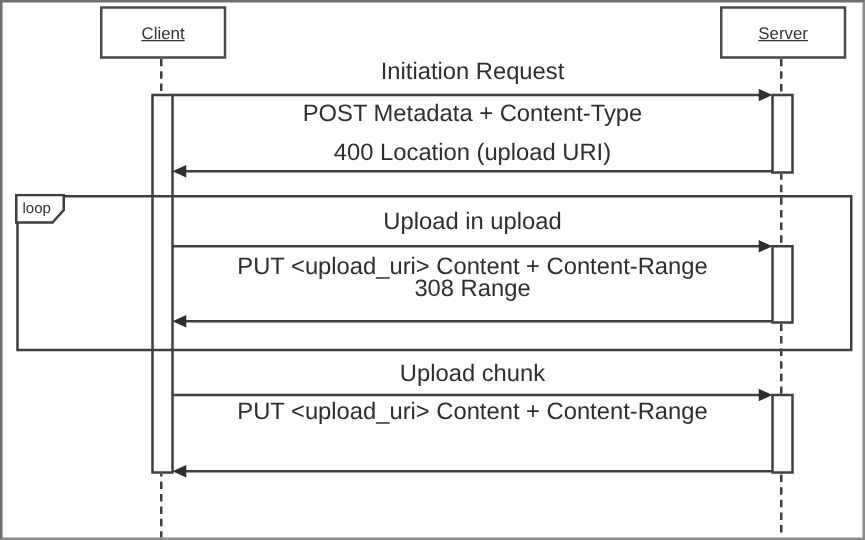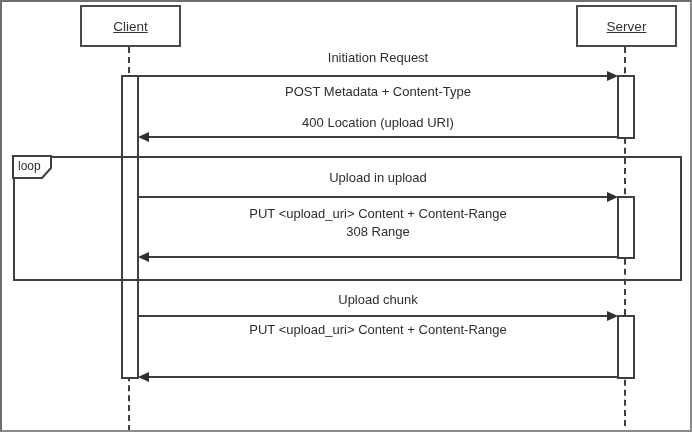--- a/index.html
+++ b/index.html
@@ -78,21 +78,21 @@
     width:0;height:0;
     border-top:5px solid transparent;
     border-bottom:5px solid transparent;
     border-right:11px solid #2e2e2e;
     z-index:3;
   }
   .msg-label{
     position:absolute;
     left:136px;width:480px;
     text-align:center;
-    font-size:13px;
+    font-size:19px;
     line-height:15px;
     z-index:4;
     white-space:nowrap;
   }
 </style>
 </head>
 <body>
 
 <div class="stage">
 

